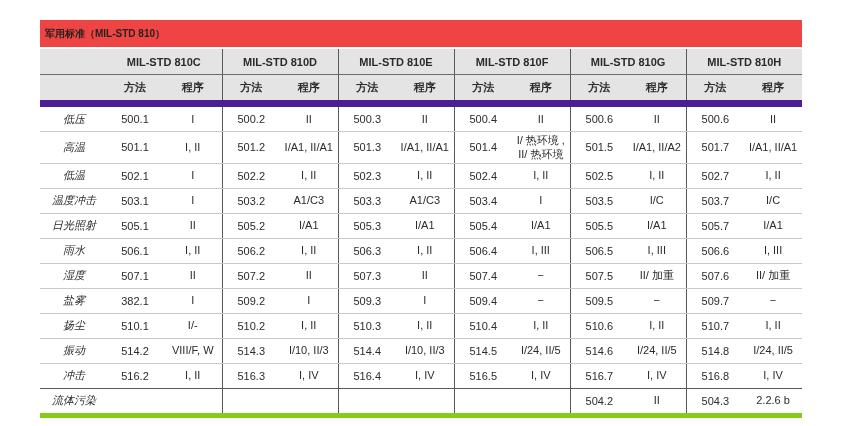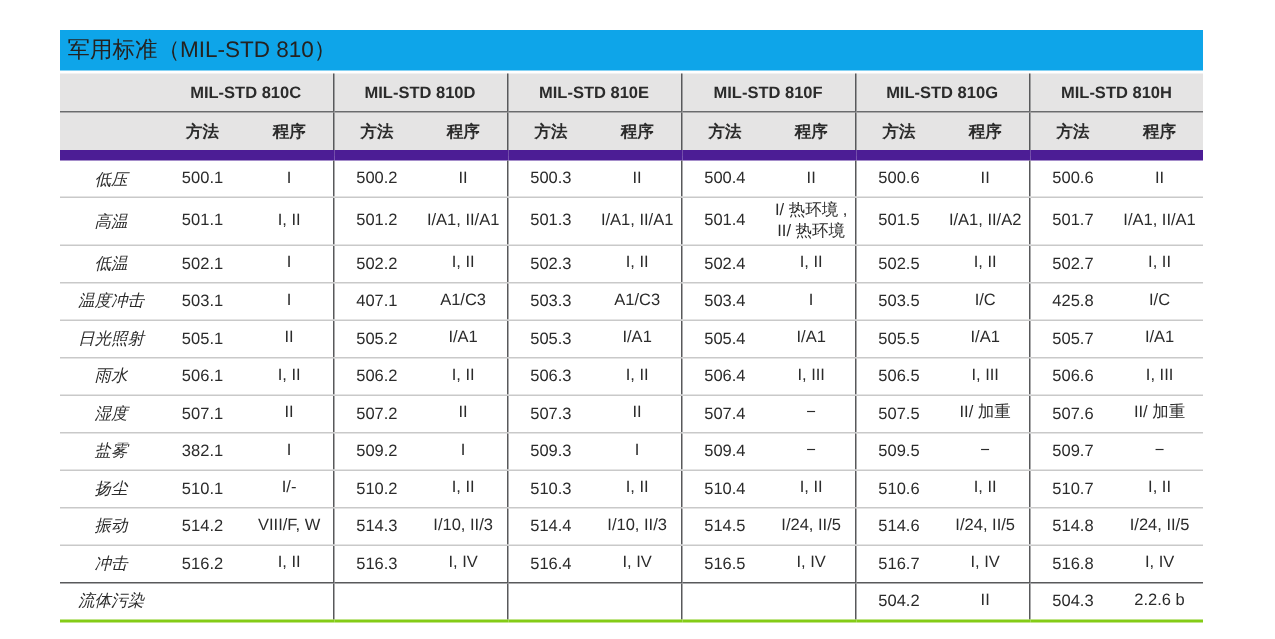--- a/index.html
+++ b/index.html
@@ -10,27 +10,27 @@
     color:#2b2b2b;
     -webkit-font-smoothing:antialiased;
   }
   .panel{
     position:absolute;
     left:40px;top:20px;
     width:762px;
   }
   .banner{
     height:27px;
-    background:#0ea5e9;
+    background:#ef4444;
     display:flex;
     align-items:center;
     padding-left:5px;
     box-sizing:border-box;
-    font-weight:normal;
-    font-size:15px;
+    font-weight:bold;
+    font-size:10px;
     color:#252220;
     margin-bottom:2px;
   }
   table{
     border-collapse:collapse;
     table-layout:fixed;
     width:762px;
     font-size:11px;
   }
   col.c-lbl{width:66px;}
@@ -55,21 +55,21 @@
   }
   tbody th.row-label{
     text-align:center;
     padding-left:4px;
     white-space:nowrap;
     font-style:italic;
   }
   .gs{border-left:1px solid #58595b;}
   td.p{white-space:pre-line;line-height:1.3;}
   tbody tr.section-end th,tbody tr.section-end td{border-bottom:1px solid #58595b;}
-  tbody tr:last-child th,tbody tr:last-child td{border-bottom:2px solid #84cc16;margin-top:27px;}
+  tbody tr:last-child th,tbody tr:last-child td{border-bottom:5px solid #84cc16;margin-top:27px;}
 </style>
 </head>
 <body>
 
 <div class="panel">
   <div class="banner">
     <span>军用标准（MIL-STD 810）</span>
   </div>
   <table>
     <colgroup>
@@ -157,29 +157,29 @@
           <td class="p">I, II</td>
           <td class="m gs">502.5</td>
           <td class="p">I, II</td>
           <td class="m gs">502.7</td>
           <td class="p">I, II</td>
         </tr>
         <tr>
           <th class="row-label">温度冲击</th>
           <td class="m">503.1</td>
           <td class="p">I</td>
-          <td class="m gs">407.1</td>
+          <td class="m gs">503.2</td>
           <td class="p">A1/C3</td>
           <td class="m gs">503.3</td>
           <td class="p">A1/C3</td>
           <td class="m gs">503.4</td>
           <td class="p">I</td>
           <td class="m gs">503.5</td>
           <td class="p">I/C</td>
-          <td class="m gs">425.8</td>
+          <td class="m gs">503.7</td>
           <td class="p">I/C</td>
         </tr>
         <tr>
           <th class="row-label">日光照射</th>
           <td class="m">505.1</td>
           <td class="p">II</td>
           <td class="m gs">505.2</td>
           <td class="p">I/A1</td>
           <td class="m gs">505.3</td>
           <td class="p">I/A1</td>

